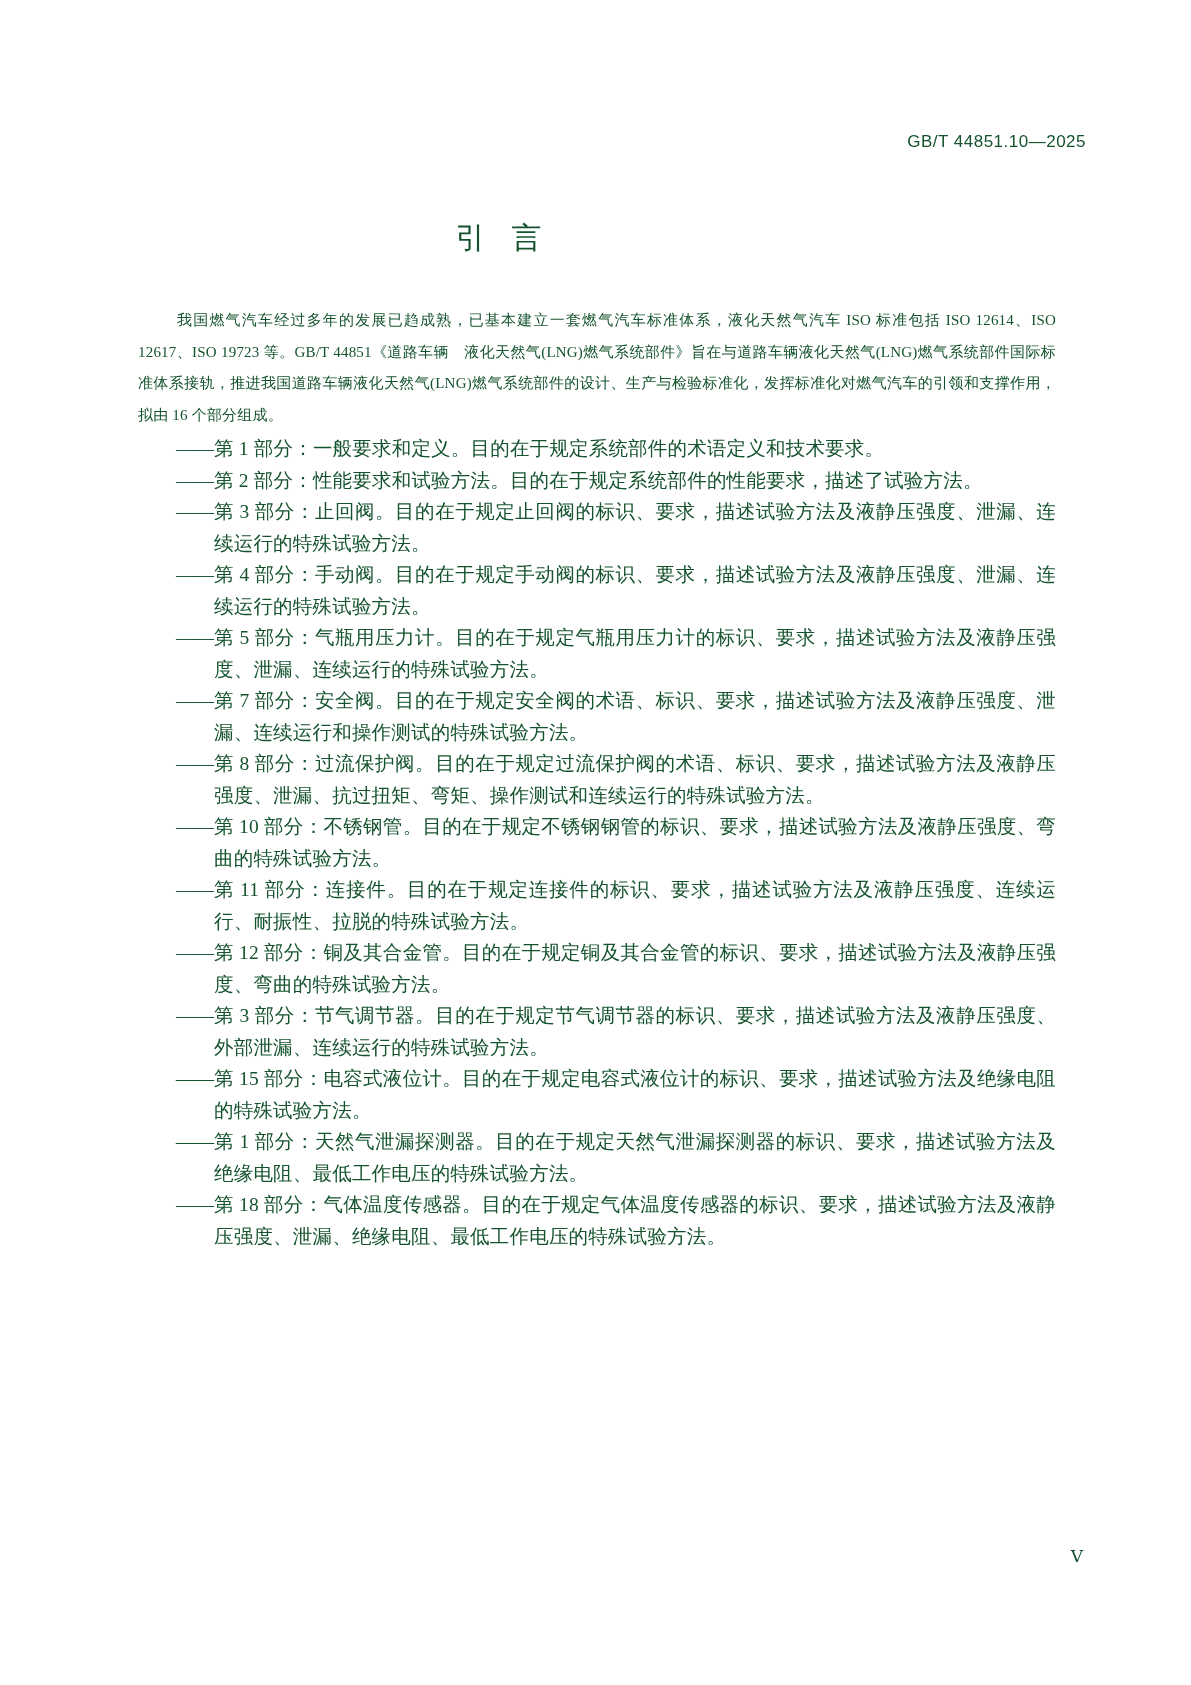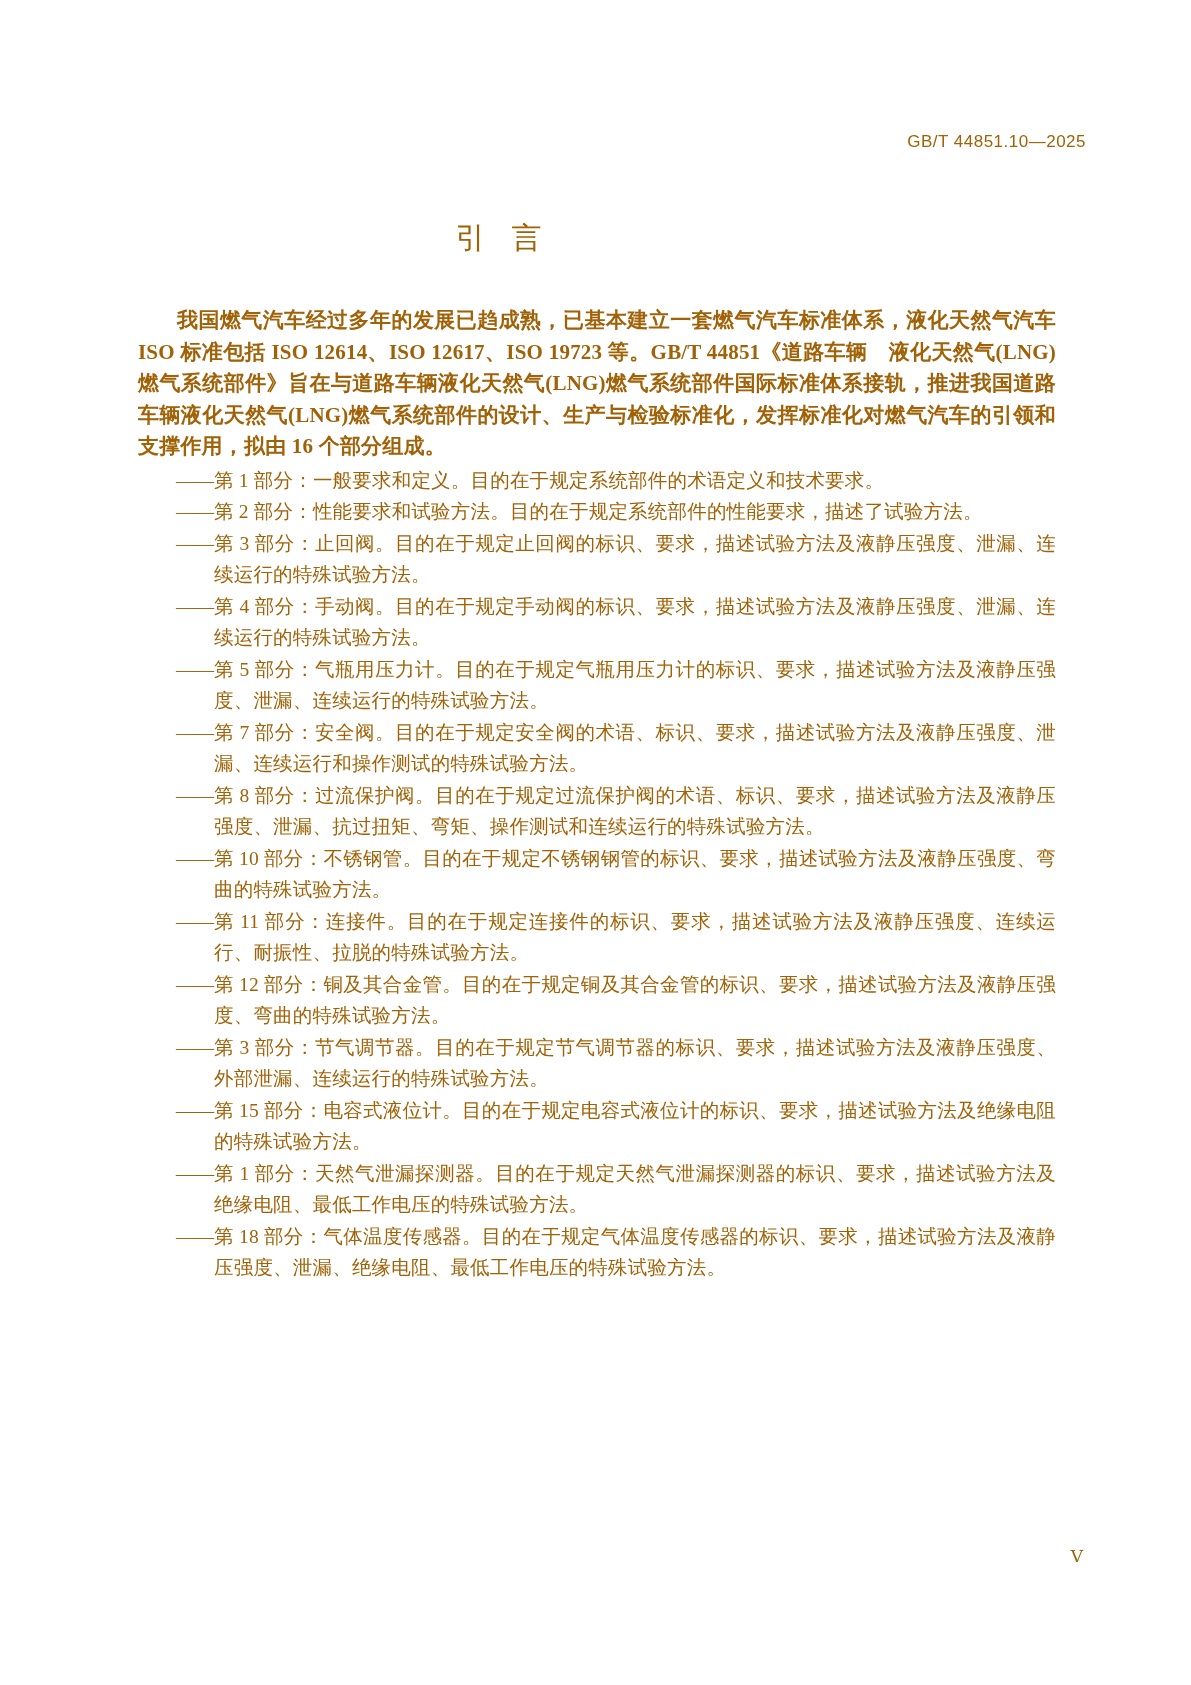--- a/index.html
+++ b/index.html
@@ -7,21 +7,21 @@
     padding: 0;
     background: #ffffff;
   }
   .page {
     position: relative;
     width: 1191px;
     height: 1685px;
     margin: 0 auto;
     background: #ffffff;
     font-family: "Liberation Serif", "DejaVu Serif", serif;
-    color: #a16207;
+    color: #14532d;
     box-sizing: border-box;
   }
   .header {
     position: absolute;
     top: 132px;
     right: 105px;
     font-family: "Liberation Sans", "DejaVu Sans", sans-serif;
     font-size: 17px;
     letter-spacing: 0.5px;
     white-space: nowrap;
@@ -37,27 +37,26 @@
     letter-spacing: 26px;
     text-indent: 26px;
   }
   .content {
     position: absolute;
     top: 305px;
     left: 138px;
     width: 918px;
   }
   .para {
-    font-size: 21px;
+    font-size: 15px;
     line-height: 31.5px;
     text-align: justify;
     text-indent: 39px;
     margin: 0 0 2px 0;
     letter-spacing: 0.2px;
-    font-weight: bold;
   }
   .list {
     margin: 0;
     padding: 0;
     list-style: none;
   }
   .list-item {
     font-size: 19.5px;
     line-height: 31.5px;
     text-align: justify;

